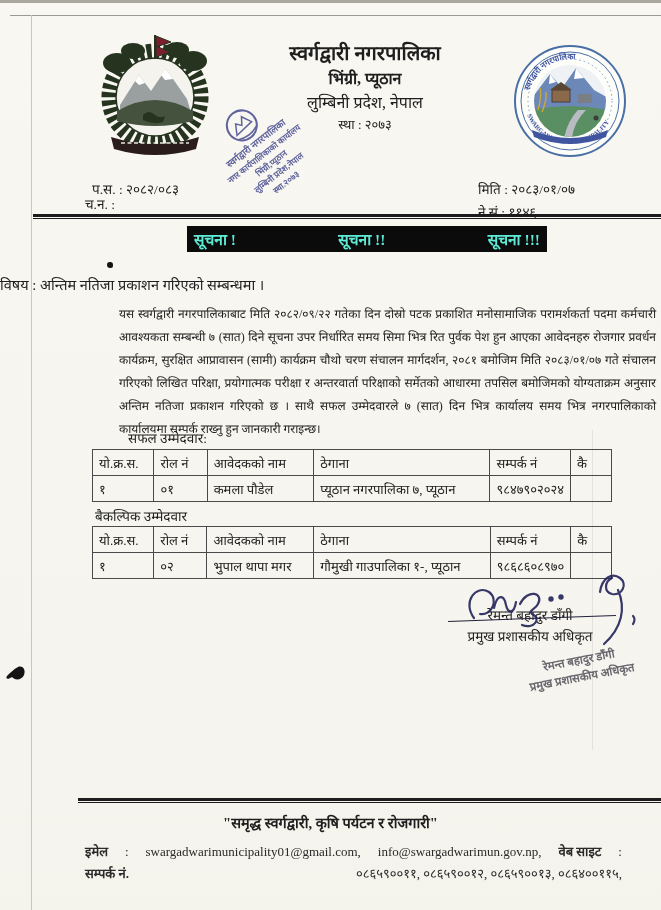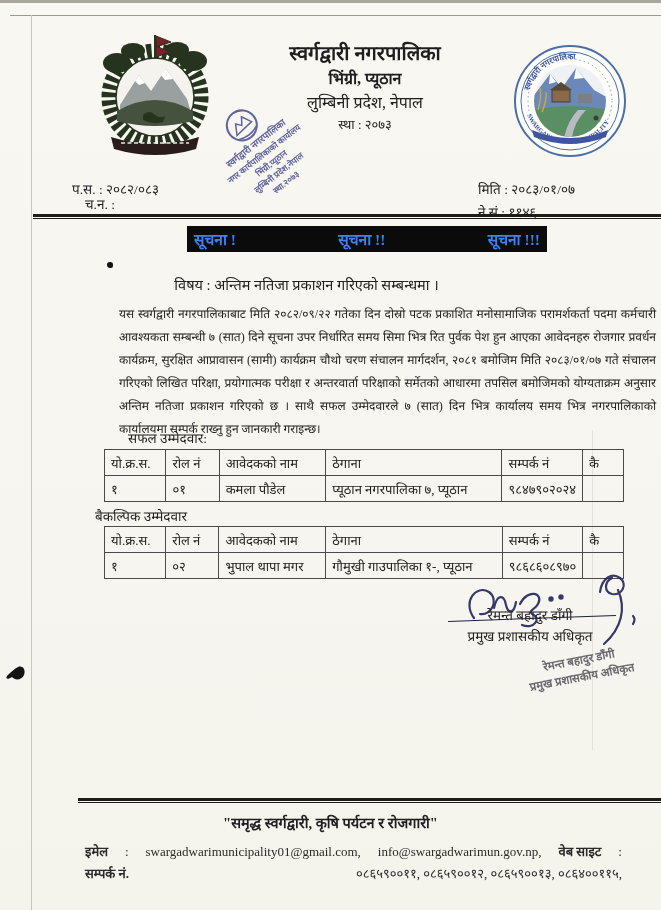--- a/index.html
+++ b/index.html
@@ -16,42 +16,42 @@
   .fold-line{left:592px;top:430px;width:1px;height:320px;background:rgba(60,60,60,.10);}
   .ink-dot{left:107px;top:262px;width:6px;height:6px;background:#141414;border-radius:50% 50% 40% 60%;}
   
   .head-center{left:215px;top:40px;width:300px;text-align:center;}
   .muni-name{font-size:20px;font-weight:bold;line-height:27px;}
   .office-name{font-size:28px;font-weight:bold;line-height:38px;letter-spacing:.5px;}
   .place{font-size:16px;font-weight:bold;line-height:24px;}
   .province{font-size:16px;line-height:24px;}
   .estd{font-size:13px;line-height:20px;}
   .meta{font-size:13.5px;}
-  .m-ps{left:72px;top:180px;} .m-cn{left:85px;top:195px;}
+  .m-ps{left:92px;top:180px;} .m-cn{left:85px;top:195px;}
   .m-date{left:478px;top:180px;} .m-serial{left:478px;top:203px;}
   .head-rule{left:33px;top:214px;width:628px;height:5px;
     background:linear-gradient(#1d1d1d 0 3px,transparent 3px 4px,#1d1d1d 4px 5px);}
   
   .round-stamp{left:188px;top:98px;width:168px;height:132px;
     transform:rotate(-38deg);color:#565a9e;text-align:center;
     mix-blend-mode:multiply;opacity:.92;z-index:5;}
   .round-stamp .s1{font-size:9.5px;font-weight:bold;line-height:13px;}
   .round-stamp .s2{font-size:8.5px;font-weight:bold;line-height:12px;}
   
   .notice-banner{left:187px;top:226px;width:360px;height:26px;background:#0b0b0b;
-    color:#3b82f6;display:flex;justify-content:space-between;align-items:center;
+    color:#5eead4;display:flex;justify-content:space-between;align-items:center;
     padding:0 7px;box-sizing:border-box;font-weight:bold;font-size:15.5px;}
-  .subject{left:0;top:274px;width:559px;text-align:center;font-size:14.5px;margin-left:27px;}
+  .subject{left:0;top:274px;width:559px;font-size:14.5px;}
   
   .body-par{left:90px;top:303px;width:537px;font-size:12px;line-height:23px;
     text-align:justify;margin-left:29px;}
   .succ-label{left:85px;top:429px;font-size:13.5px;margin-left:43px;}
   .alt-label{left:95px;top:507px;font-size:13.5px;}
   
-  table.doc-table{position:absolute;left:104px;width:520px;border-collapse:collapse;
+  table.doc-table{position:absolute;left:92px;width:520px;border-collapse:collapse;
     font-size:13px;color:#222;}
   .doc-table th,.doc-table td{border:1px solid #4a4a4a;padding:2px 6px;text-align:left;
     font-weight:normal;height:21px;white-space:nowrap;}
   .t1{top:449px;} .t2{top:526px;}
   
   .sig-svg{left:452px;top:570px;z-index:4;}
   .sig-name{left:440px;top:606px;width:180px;text-align:center;font-size:13.5px;}
   .sig-strike{left:448px;top:618px;width:168px;height:0;border-top:1.5px solid #20203a;
     transform:rotate(-2deg);z-index:3;}
   .sig-title{left:430px;top:627px;width:200px;text-align:center;font-size:13.5px;}

